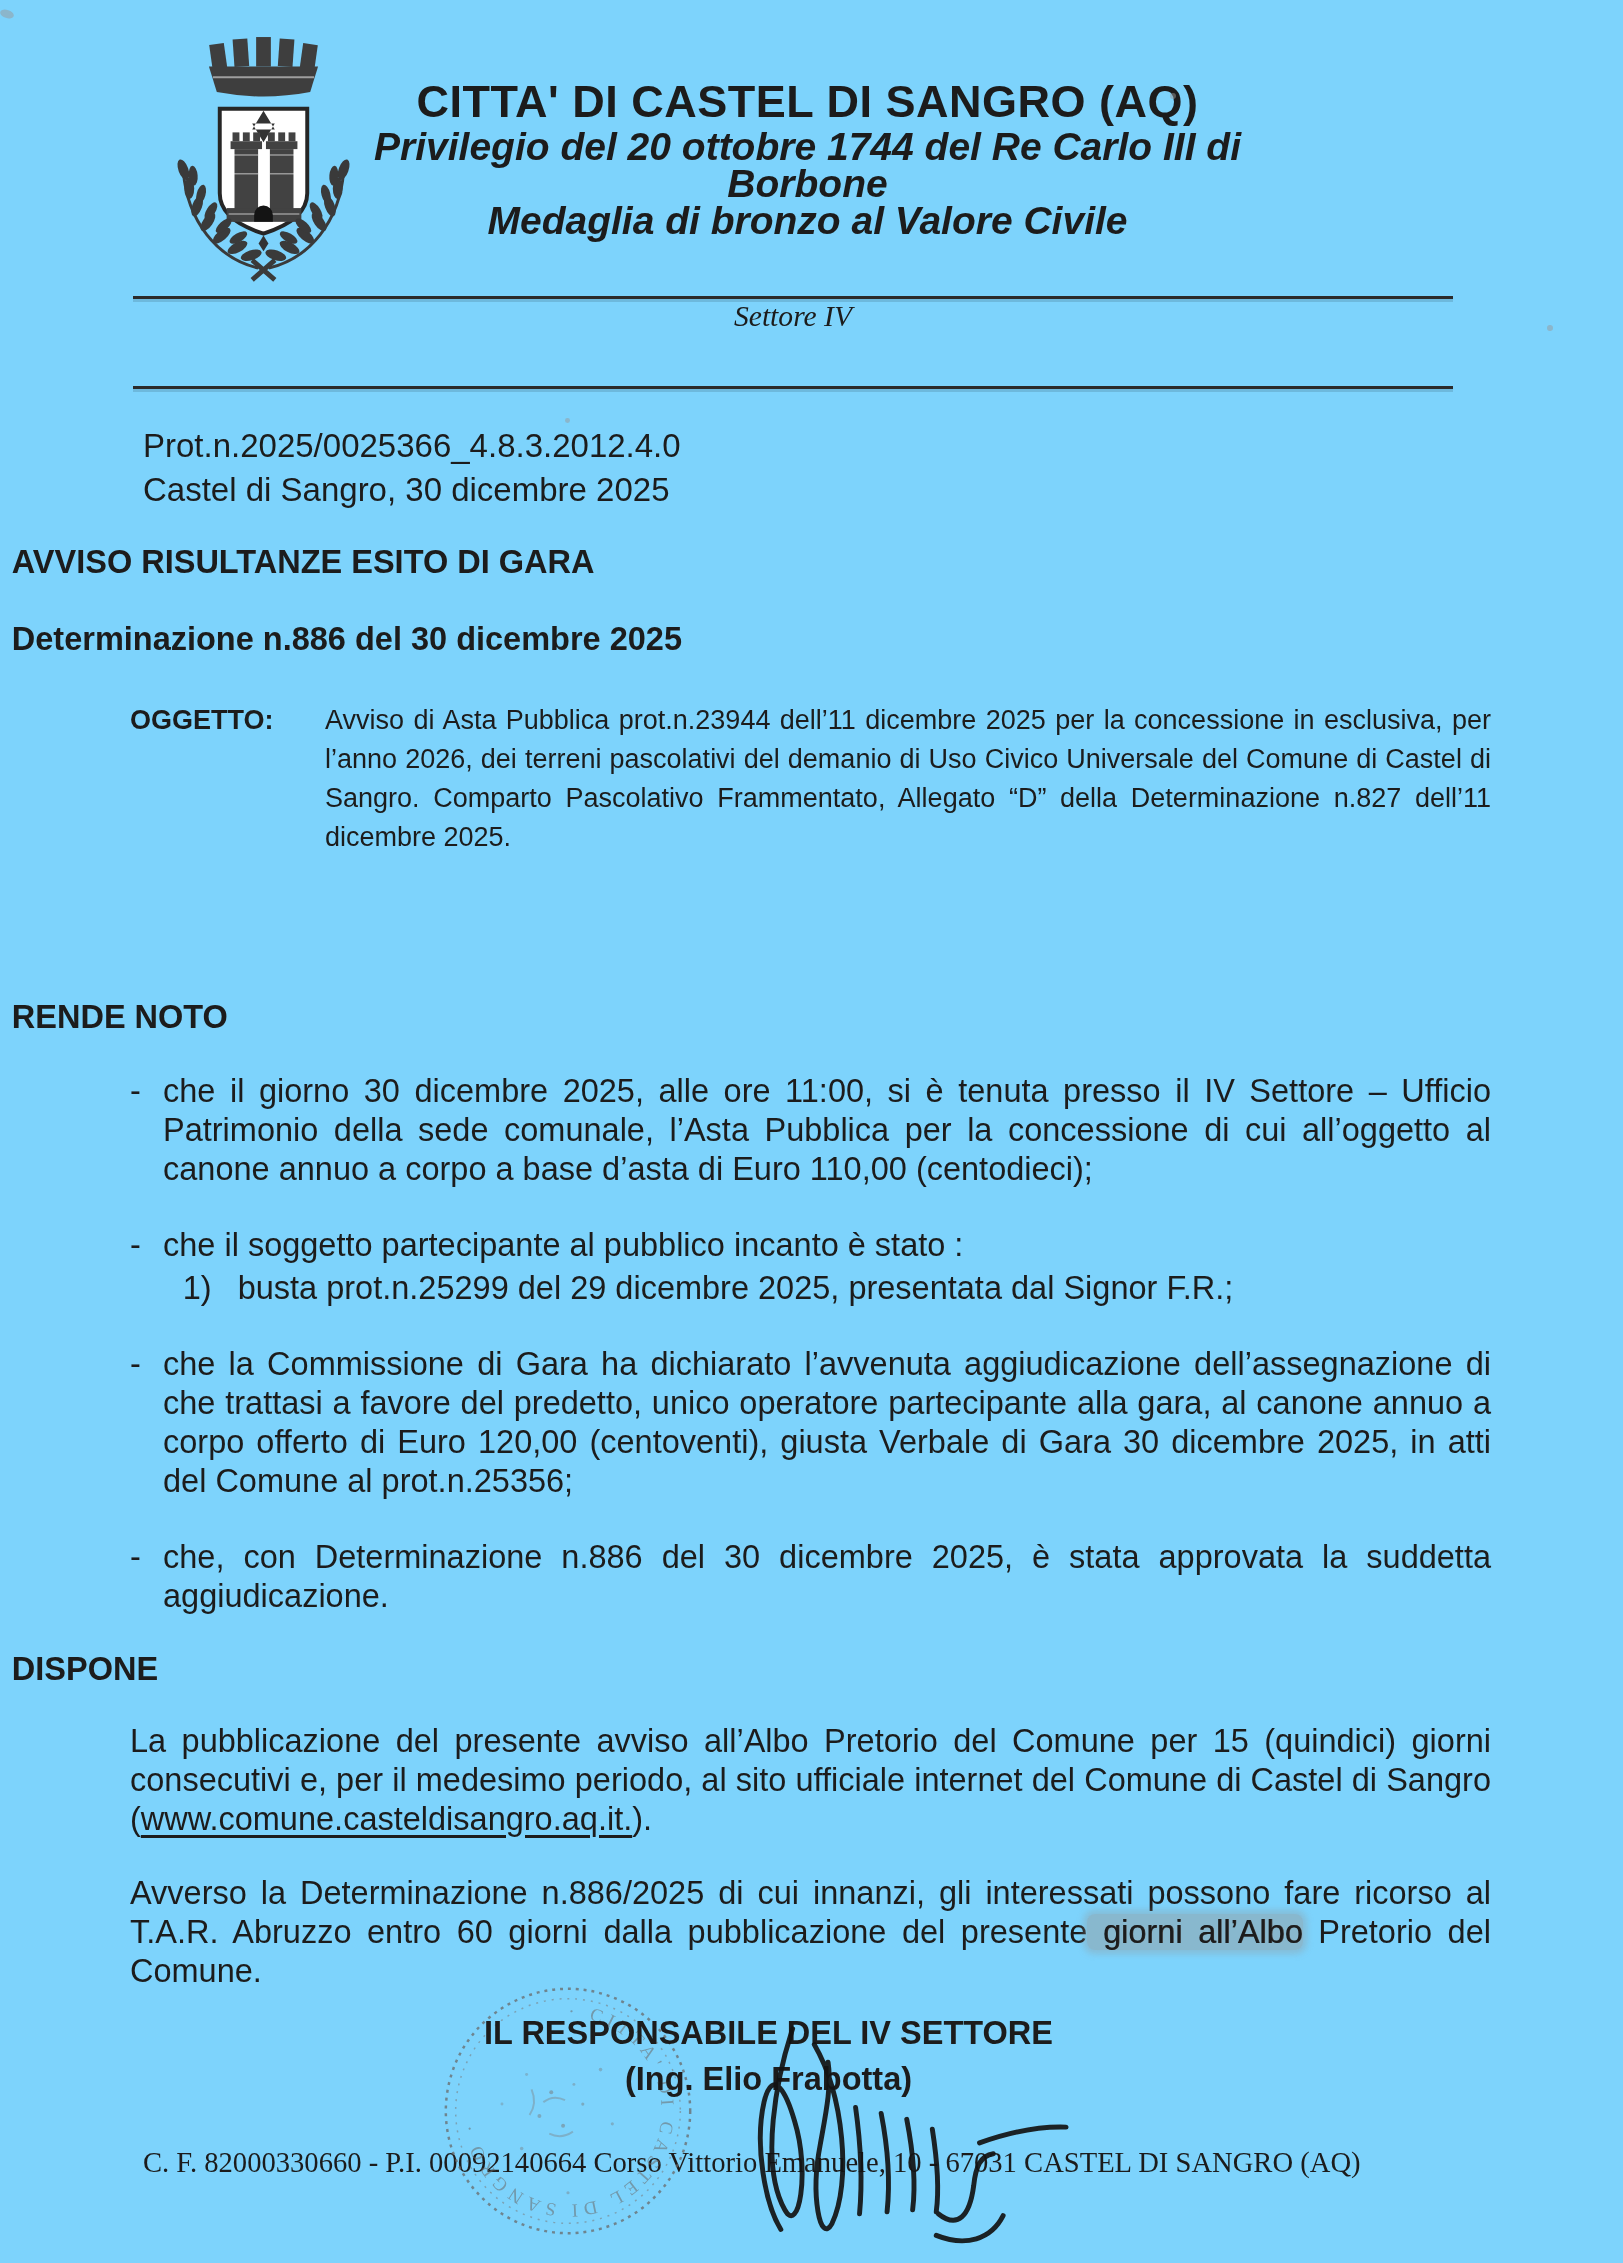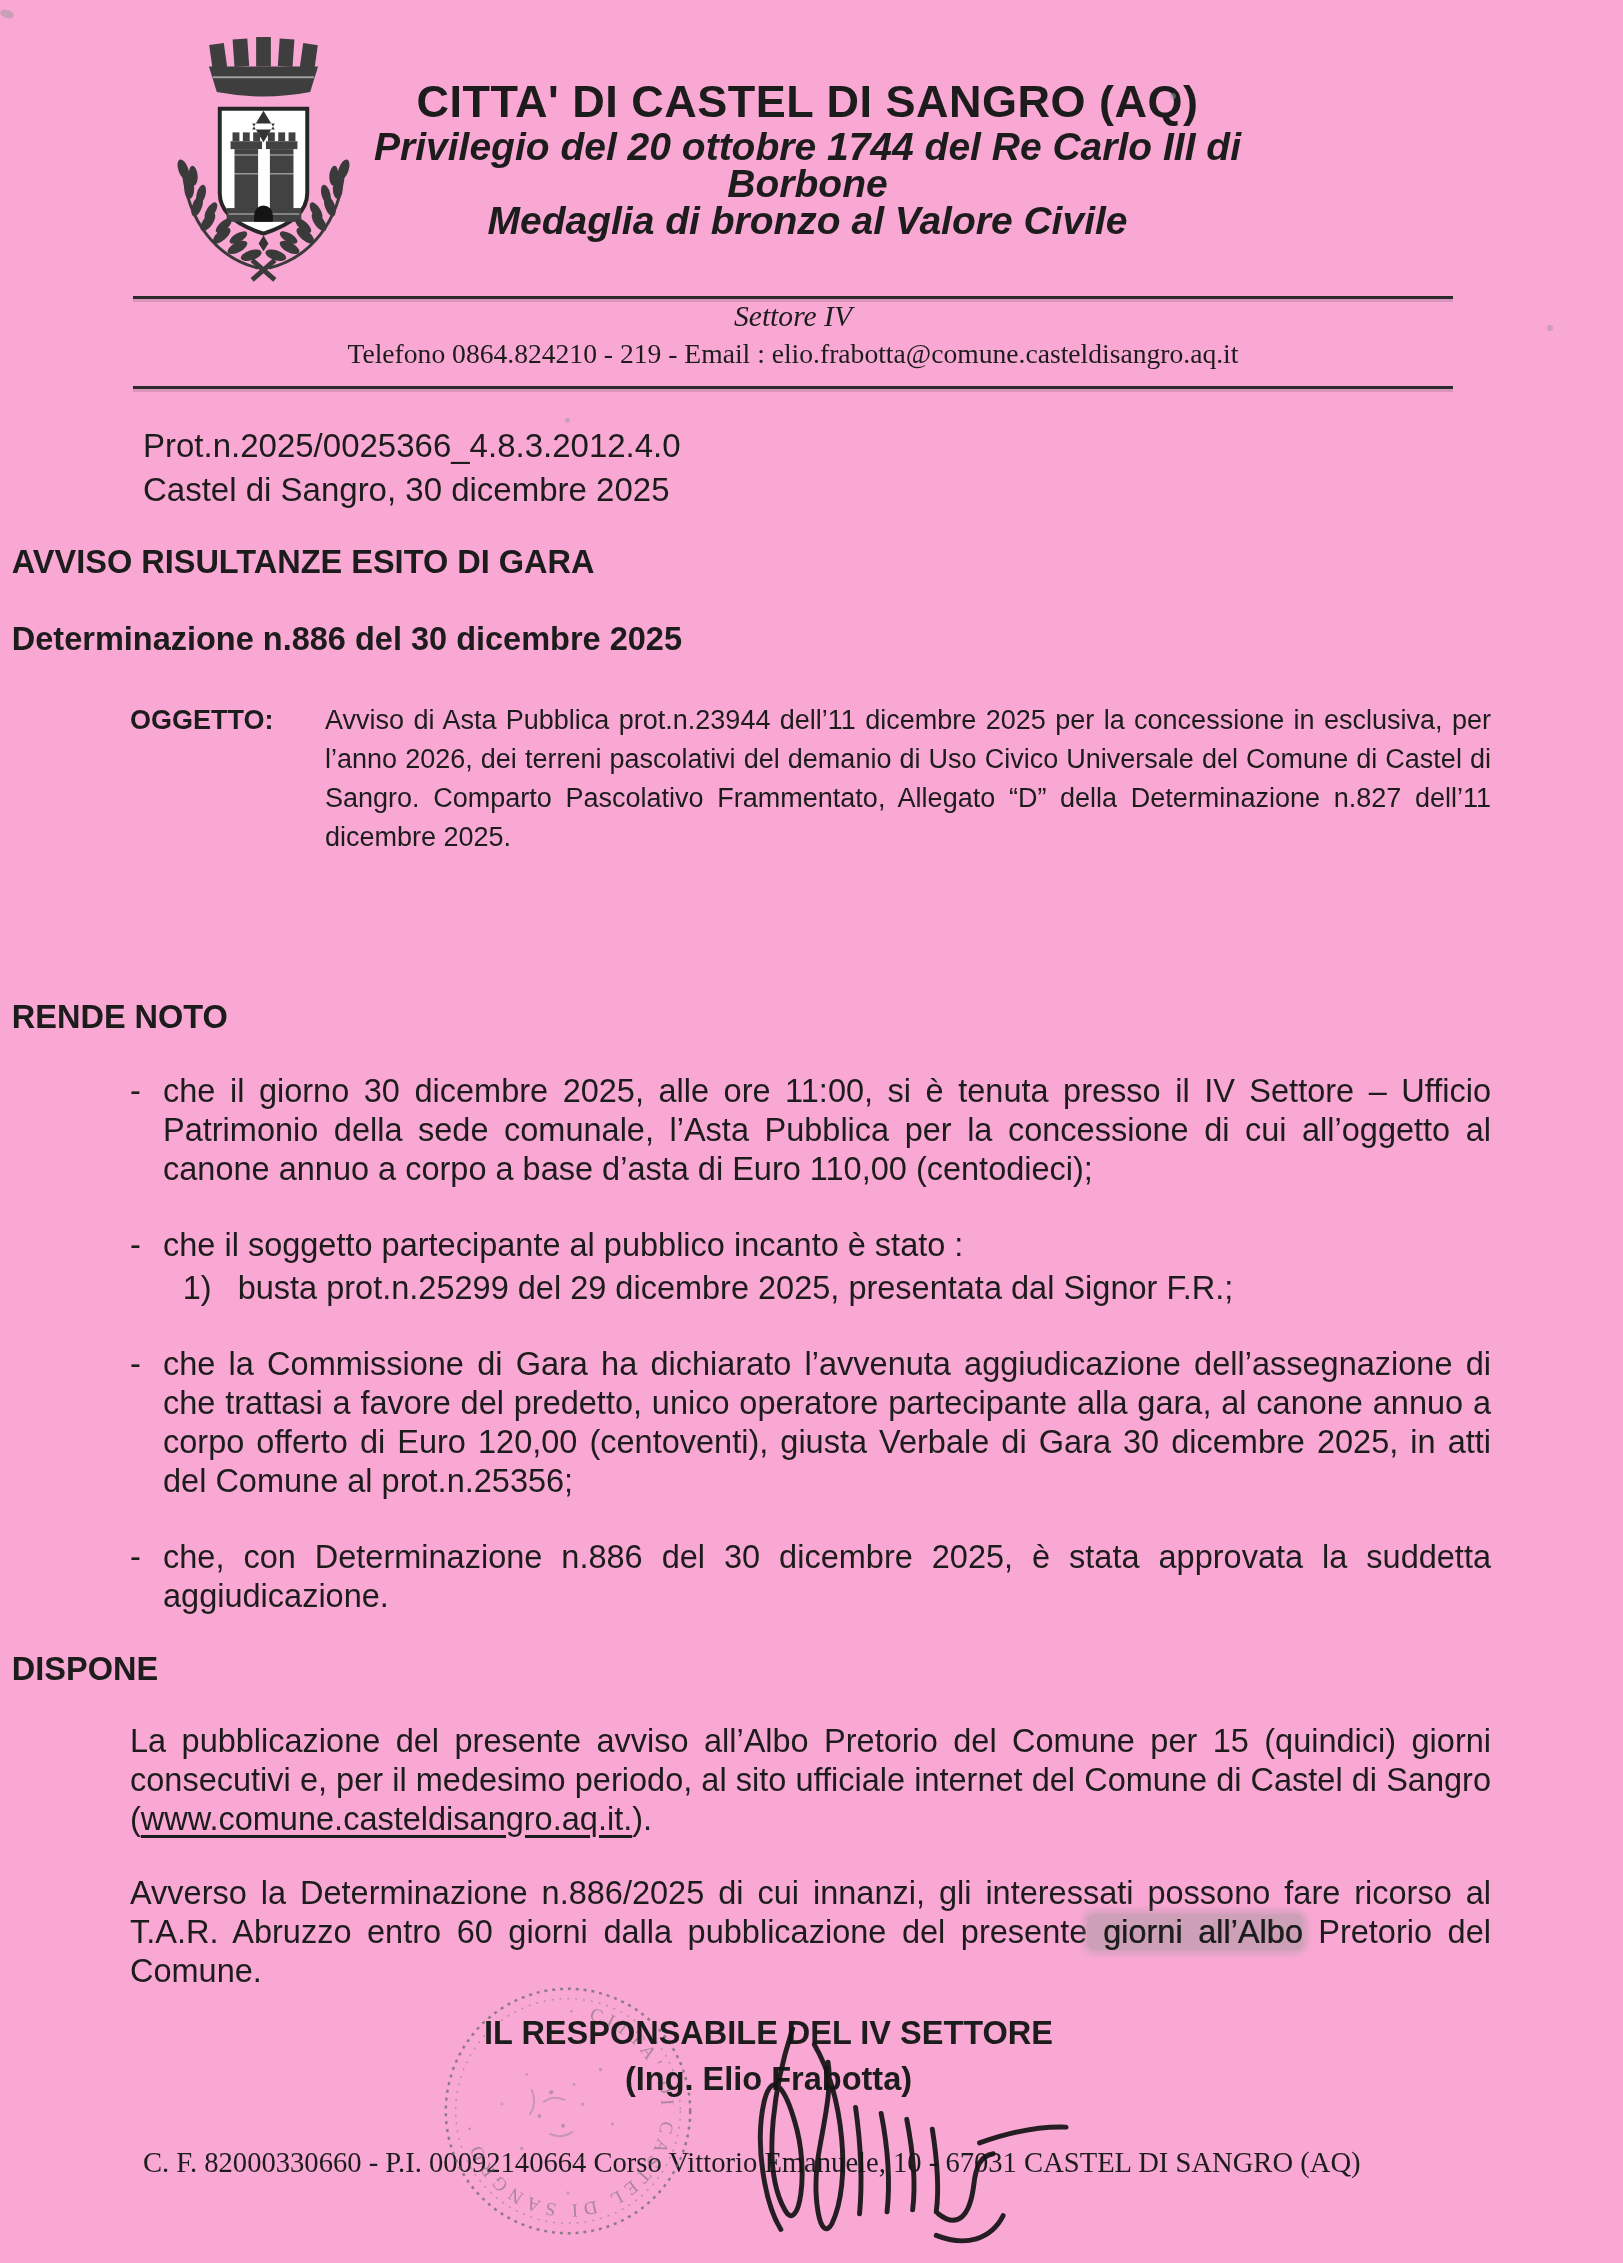--- a/index.html
+++ b/index.html
@@ -1,17 +1,17 @@
 <!DOCTYPE html>
 <html><head>
 <meta charset="utf-8">
 <style>
   html,body{margin:0;padding:0;background:#e8e8e8;}
   .page{
-    position:relative;width:1623px;height:2264px;background:#f9a8d4;
+    position:relative;width:1623px;height:2264px;background:#7dd3fc;
     font-family:"Liberation Sans",sans-serif;color:#1c1c1c;overflow:hidden;
   }
   .abs{position:absolute;}
   
   .emblem{left:148px;top:25.6px;width:231px;height:258px;}
   .header-text{left:325px;top:75px;width:965px;text-align:center;}
   .city-title{font-size:45px;font-weight:bold;letter-spacing:0.5px;line-height:53px;}
   .city-sub{font-size:39px;font-weight:bold;font-style:italic;line-height:37px;}
   
   .rule{height:3px;background:#2b2b2b;box-shadow:0 3px 0 rgba(0,0,0,0.12);}
@@ -129,21 +129,20 @@
   </svg>
 
   <div class="abs header-text">
     <div class="city-title">CITTA' DI CASTEL DI SANGRO (AQ)</div>
     <div class="city-sub">Privilegio del 20 ottobre 1744 del Re Carlo III di Borbone</div>
     <div class="city-sub">Medaglia di bronzo al Valore Civile</div>
   </div>
 
   <div class="abs rule rule1"></div>
   <div class="abs sector">Settore IV</div>
-  <div class="abs contact">Telefono 0864.824210 - 219 -  Email : elio.frabotta@comune.casteldisangro.aq.it</div>
   <div class="abs rule rule2"></div>
 
   <div class="abs prot">
     <div>Prot.n.2025/0025366_4.8.3.2012.4.0</div>
     <div>Castel di Sangro, 30 dicembre 2025</div>
   </div>
 
   <div class="abs chead t-main">AVVISO RISULTANZE ESITO DI GARA</div>
   <div class="abs chead t-det">Determinazione n.886 del 30 dicembre 2025</div>
 

